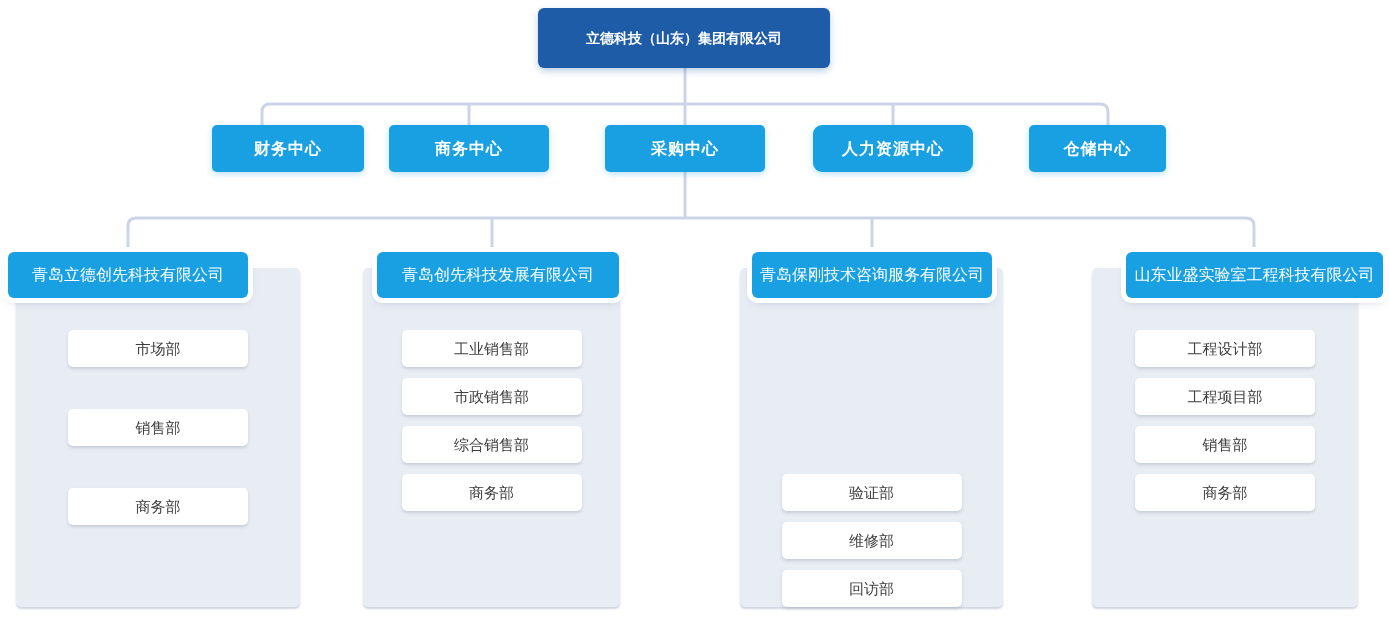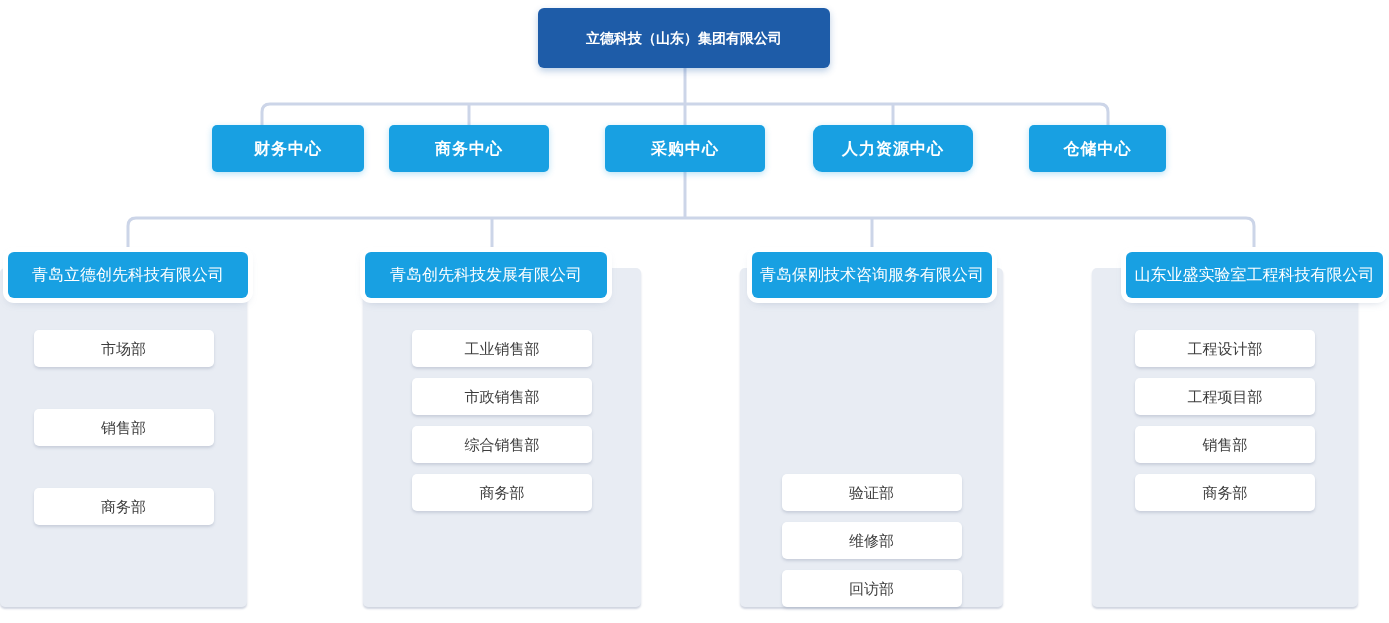--- a/index.html
+++ b/index.html
@@ -67,34 +67,34 @@
   </svg>
 
   <div class="root-box">立德科技（山东）集团有限公司</div>
 
   <div class="center-box" style="left:182px;width:152px;margin-left:30px;">财务中心</div>
   <div class="center-box" style="left:389px;width:160px;">商务中心</div>
   <div class="center-box" style="left:605px;width:160px;">采购中心</div>
   <div class="center-box" style="left:813px;width:160px;border-radius:9px;">人力资源中心</div>
   <div class="center-box" style="left:1029px;width:137px;">仓储中心</div>
 
-  <div class="company-panel" style="left:0px;width:247px;gap:42px;">
+  <div class="company-panel" style="left:16px;width:284px;gap:42px;">
     <div class="dept-box">市场部</div>
     <div class="dept-box">销售部</div>
     <div class="dept-box">商务部</div>
   </div>
   <div class="company-header" style="left:8px;width:240px;">青岛立德创先科技有限公司</div>
 
-  <div class="company-panel" style="left:363px;width:278px;">
+  <div class="company-panel" style="left:363px;width:257px;">
     <div class="dept-box">工业销售部</div>
     <div class="dept-box">市政销售部</div>
     <div class="dept-box">综合销售部</div>
     <div class="dept-box">商务部</div>
   </div>
-  <div class="company-header" style="left:365px;width:242px;">青岛创先科技发展有限公司</div>
+  <div class="company-header" style="left:377px;width:242px;">青岛创先科技发展有限公司</div>
 
   <div class="company-panel" style="left:740px;width:263px;justify-content:flex-end;">
     <div class="dept-box">验证部</div>
     <div class="dept-box">维修部</div>
     <div class="dept-box">回访部</div>
   </div>
   <div class="company-header" style="left:752px;width:240px;">青岛保刚技术咨询服务有限公司</div>
 
   <div class="company-panel" style="left:1092px;width:266px;">
     <div class="dept-box">工程设计部</div>

